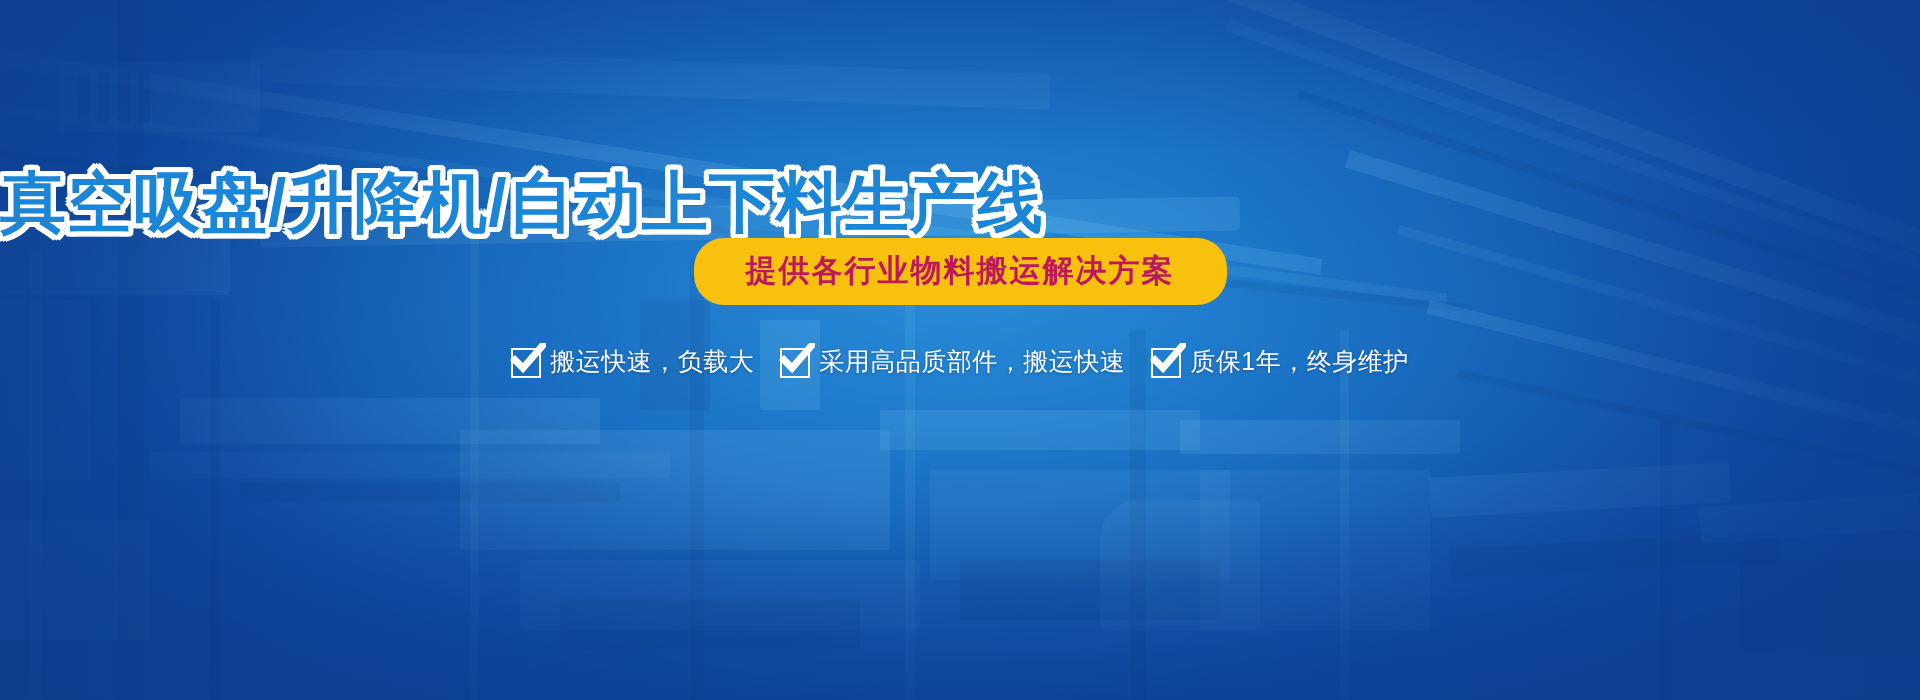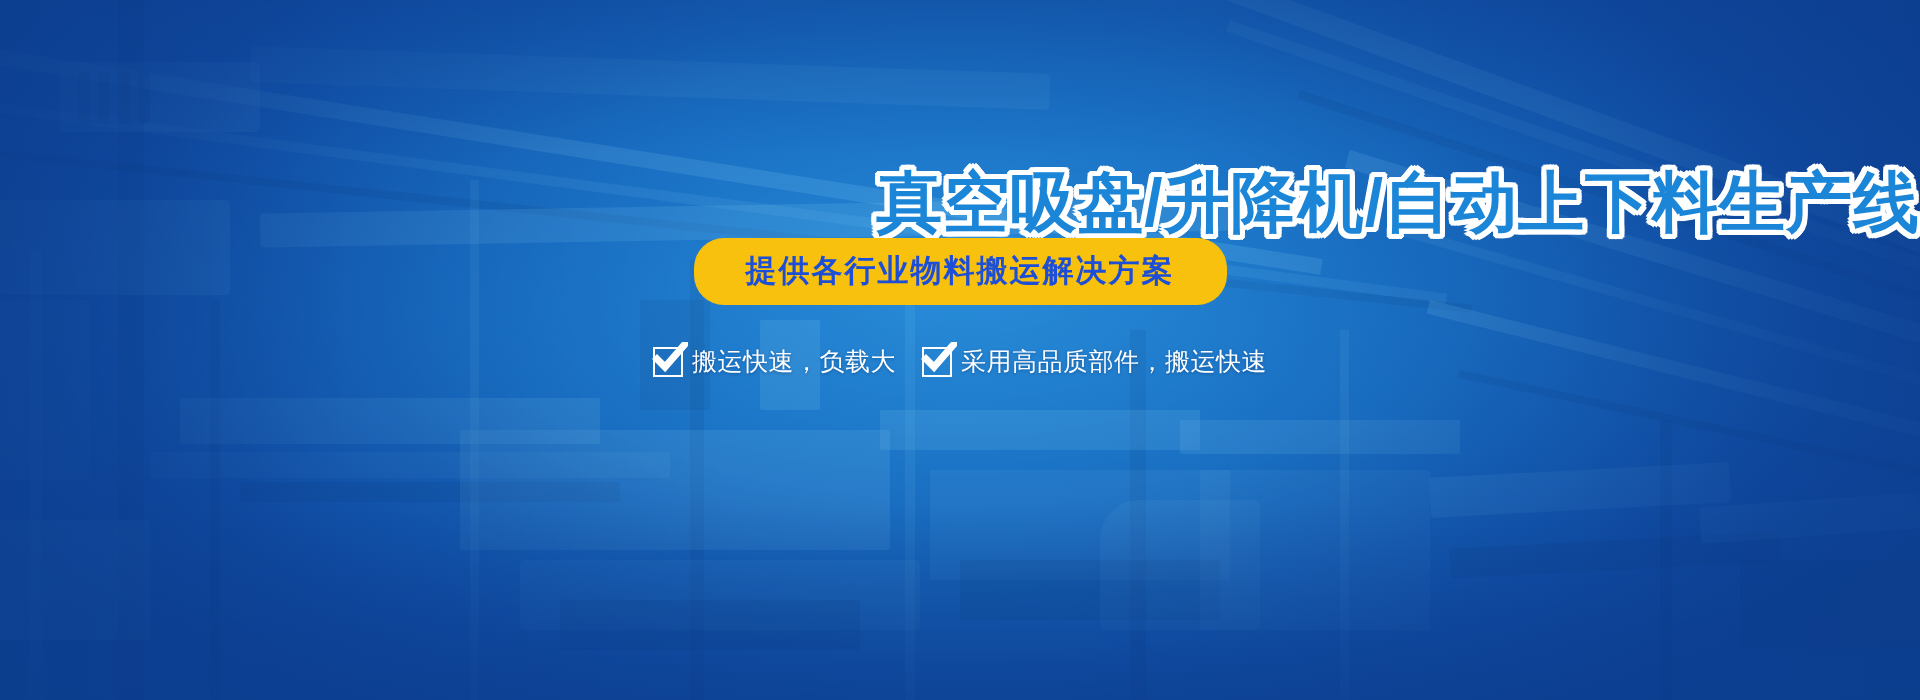--- a/index.html
+++ b/index.html
@@ -51,21 +51,21 @@
     background:
       linear-gradient(90deg, rgba(13,62,140,.55) 0%, rgba(13,62,140,.10) 18%, rgba(0,0,0,0) 38%, rgba(0,0,0,0) 62%, rgba(13,62,140,.12) 82%, rgba(13,62,140,.50) 100%),
       linear-gradient(180deg, rgba(13,62,140,.30) 0%, rgba(0,0,0,0) 22%, rgba(0,0,0,0) 72%, rgba(13,62,140,.38) 100%);
   }
 
   
   .content{position:absolute;inset:0;}
 
   .title{
     position:absolute;left:0;right:0;top:122px;
-    text-align:right;
+    text-align:left;
     font-size:66px;line-height:1.12;
     font-weight:bold;
     letter-spacing:1px;
     color:#1b86d8;
     -webkit-text-stroke:0px;
     text-shadow:
       -4px -4px 0 #ffffff,  4px -4px 0 #ffffff,
       -4px  4px 0 #ffffff,  4px  4px 0 #ffffff,
       -5px  0   0 #ffffff,  5px  0   0 #ffffff,
        0   -5px 0 #ffffff,  0    5px 0 #ffffff,
@@ -73,35 +73,35 @@
       -5px -3px 0 #ffffff,  5px -3px 0 #ffffff,
       -3px  5px 0 #ffffff,  3px  5px 0 #ffffff,
       -5px  3px 0 #ffffff,  5px  3px 0 #ffffff;
     white-space:nowrap;
   }
 
   .subwrap{position:absolute;left:0;right:0;top:238px;text-align:center;}
   .subbtn{
     display:inline-block;
     background:#f7c10e;
-    color:#1d4ed8;
+    color:#be185d;
     font-size:31px;
     font-weight:bold;
     letter-spacing:2px;
     padding:12px 52px 13px 52px;
     border-radius:30px;
     white-space:nowrap;
   }
 
   .features{
     position:absolute;left:0;right:0;top:345px;
     display:flex;justify-content:center;align-items:center;
     gap:26px;
   }
-  .feat{display:flex;align-items:center;gap:9px;white-space:nowrap;}
+  .feat{display:flex;align-items:flex-end;gap:9px;white-space:nowrap;}
   .chk{
     width:30px;height:30px;flex:0 0 30px;
     border:2px solid #ffffff;
     position:relative;
     box-sizing:border-box;
   }
   .chk svg{position:absolute;left:-3px;top:-7px;width:36px;height:36px;}
   .feat-label{
     color:#ffffff;
     font-size:25px;
@@ -195,16 +195,24 @@
 
       <div class="feat">
         <span class="chk">
           <svg viewBox="0 0 36 36" aria-hidden="true">
             <path d="M5 17 L13 25 L33 2" fill="none" stroke="#ffffff" stroke-width="7" stroke-linecap="square" stroke-linejoin="miter"></path>
           </svg>
         </span>
         <span class="feat-label">采用高品质部件，搬运快速</span>
       </div>
 
+      <div class="feat">
+        <span class="chk">
+          <svg viewBox="0 0 36 36" aria-hidden="true">
+            <path d="M5 17 L13 25 L33 2" fill="none" stroke="#ffffff" stroke-width="7" stroke-linecap="square" stroke-linejoin="miter"></path>
+          </svg>
+        </span>
+        <span class="feat-label">质保1年，终身维护</span>
+      </div>
 
     </div>
   </div>
 </div>
 
 </body></html>

